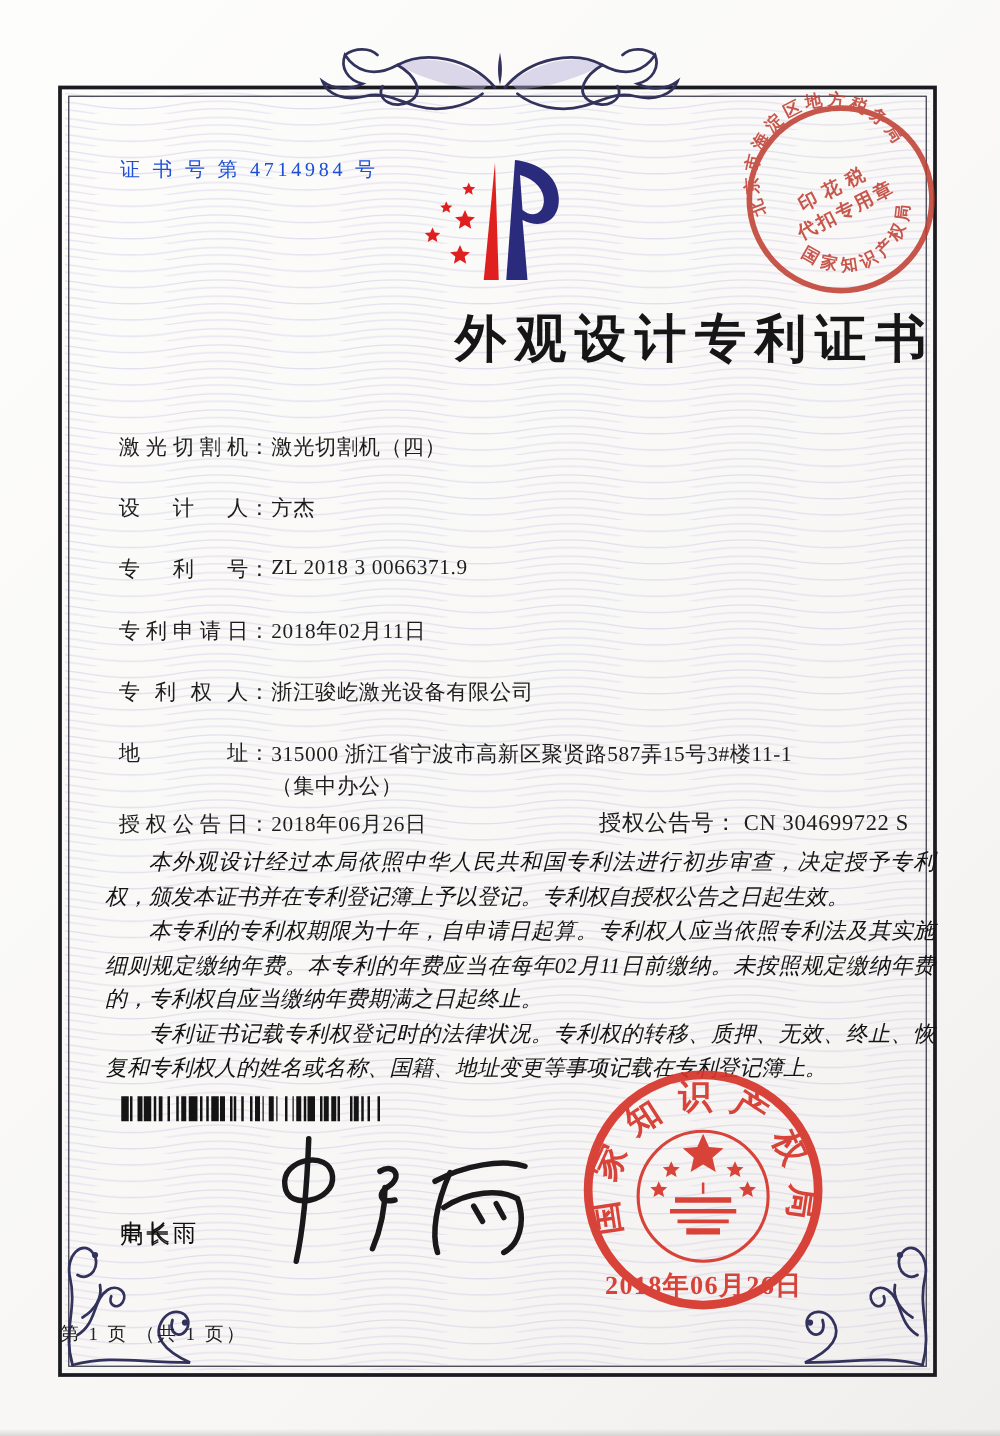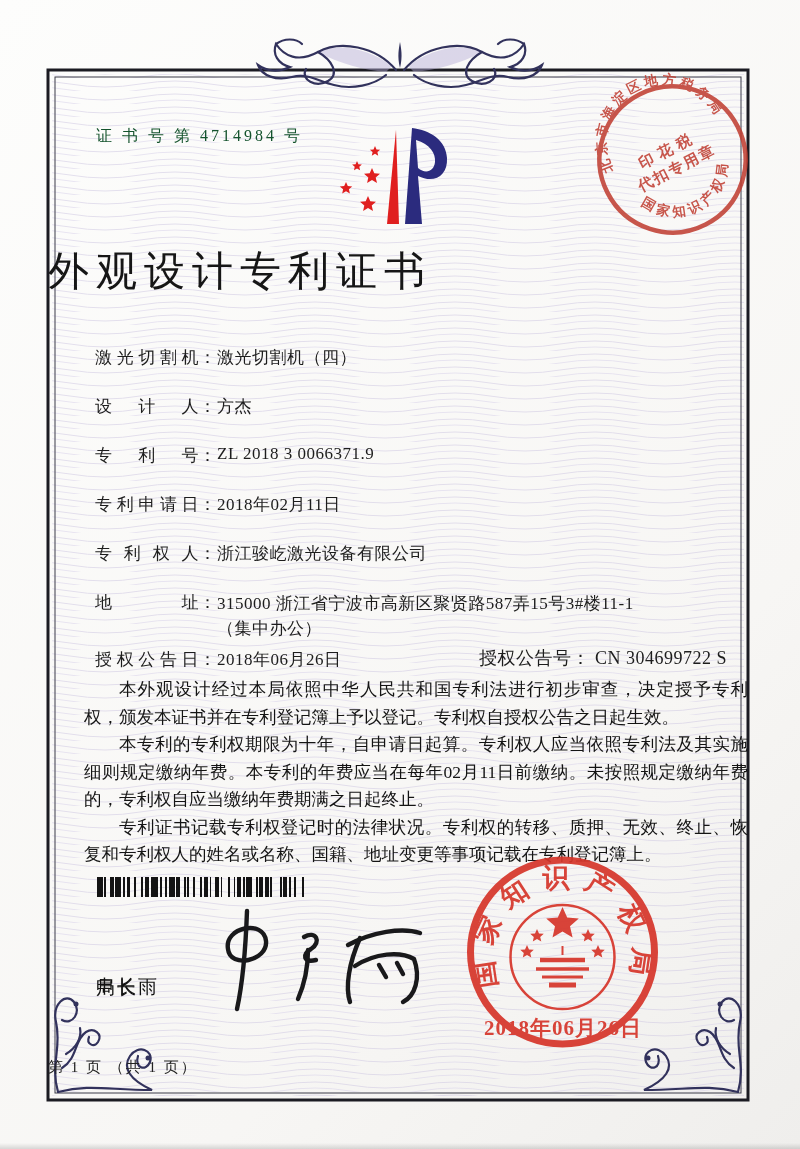--- a/index.html
+++ b/index.html
@@ -7,32 +7,32 @@
     width:800px;height:1149px;position:relative;overflow:hidden;
     background:linear-gradient(135deg,#fdfdfc 0%,#f7f6f4 70%,#efeeec 100%);
     font-family:"Liberation Serif","DejaVu Serif",serif;
     color:#1d1d1d;
   }
   .page-edge-shadow{position:absolute;left:0;bottom:0;width:100%;height:6px;
     background:linear-gradient(#0000, #00000022);}
   
   .deco{position:absolute;left:0;top:0;width:800px;height:1149px;}
   .abs{position:absolute;}
-  .cert-no{left:96px;top:126px;font-size:16px;letter-spacing:3px;color:#14532d;}
-  .title{left:48px;top:244px;width:700px;text-align:left;
-    font-size:41px;font-weight:400;letter-spacing:7px;color:#161616;}
+  .cert-no{left:96px;top:126px;font-size:16px;letter-spacing:3px;color:#1d4ed8;}
+  .title{left:48px;top:244px;width:700px;text-align:right;
+    font-size:41px;font-weight:700;letter-spacing:7px;color:#161616;}
   .frow{left:95px;font-size:17px;letter-spacing:.5px;white-space:nowrap;}
   .flabel{display:inline-block;width:104px;text-align:justify;text-align-last:justify;vertical-align:top;}
   .fcolon{display:inline-block;width:18px;vertical-align:top;}
   .fvalue{display:inline-block;vertical-align:top;}
   .fvalue.wrap{white-space:normal;width:428px;line-height:25px;}
   .grant-no{left:463px;top:646px;font-size:18px;letter-spacing:.5px;margin-left:16px;}
   .paras{left:84px;top:676px;width:664px;font-size:17.5px;line-height:27.5px;
     text-align:justify;color:#141414;}
-  .paras p{margin:0;text-indent:2em;}
+  .paras p{margin:0;text-indent:2em;font-style:italic;}
   .barcode{left:97px;top:877px;height:20px;display:flex;align-items:stretch;}
   .barcode div{flex:none;height:100%;}
   .signer{left:96px;font-size:19px;letter-spacing:2px;color:#111;}
   .sig-svg{left:198px;top:903px;}
   .seal-svg{left:452px;top:845px;opacity:.92;}
   .stamp-svg{left:585px;top:72px;opacity:.85;}
   .footer{left:48px;top:1058px;width:700px;text-align:left;font-size:15px;letter-spacing:2px;color:#222;}
 </style>
 </head>
 <body>

